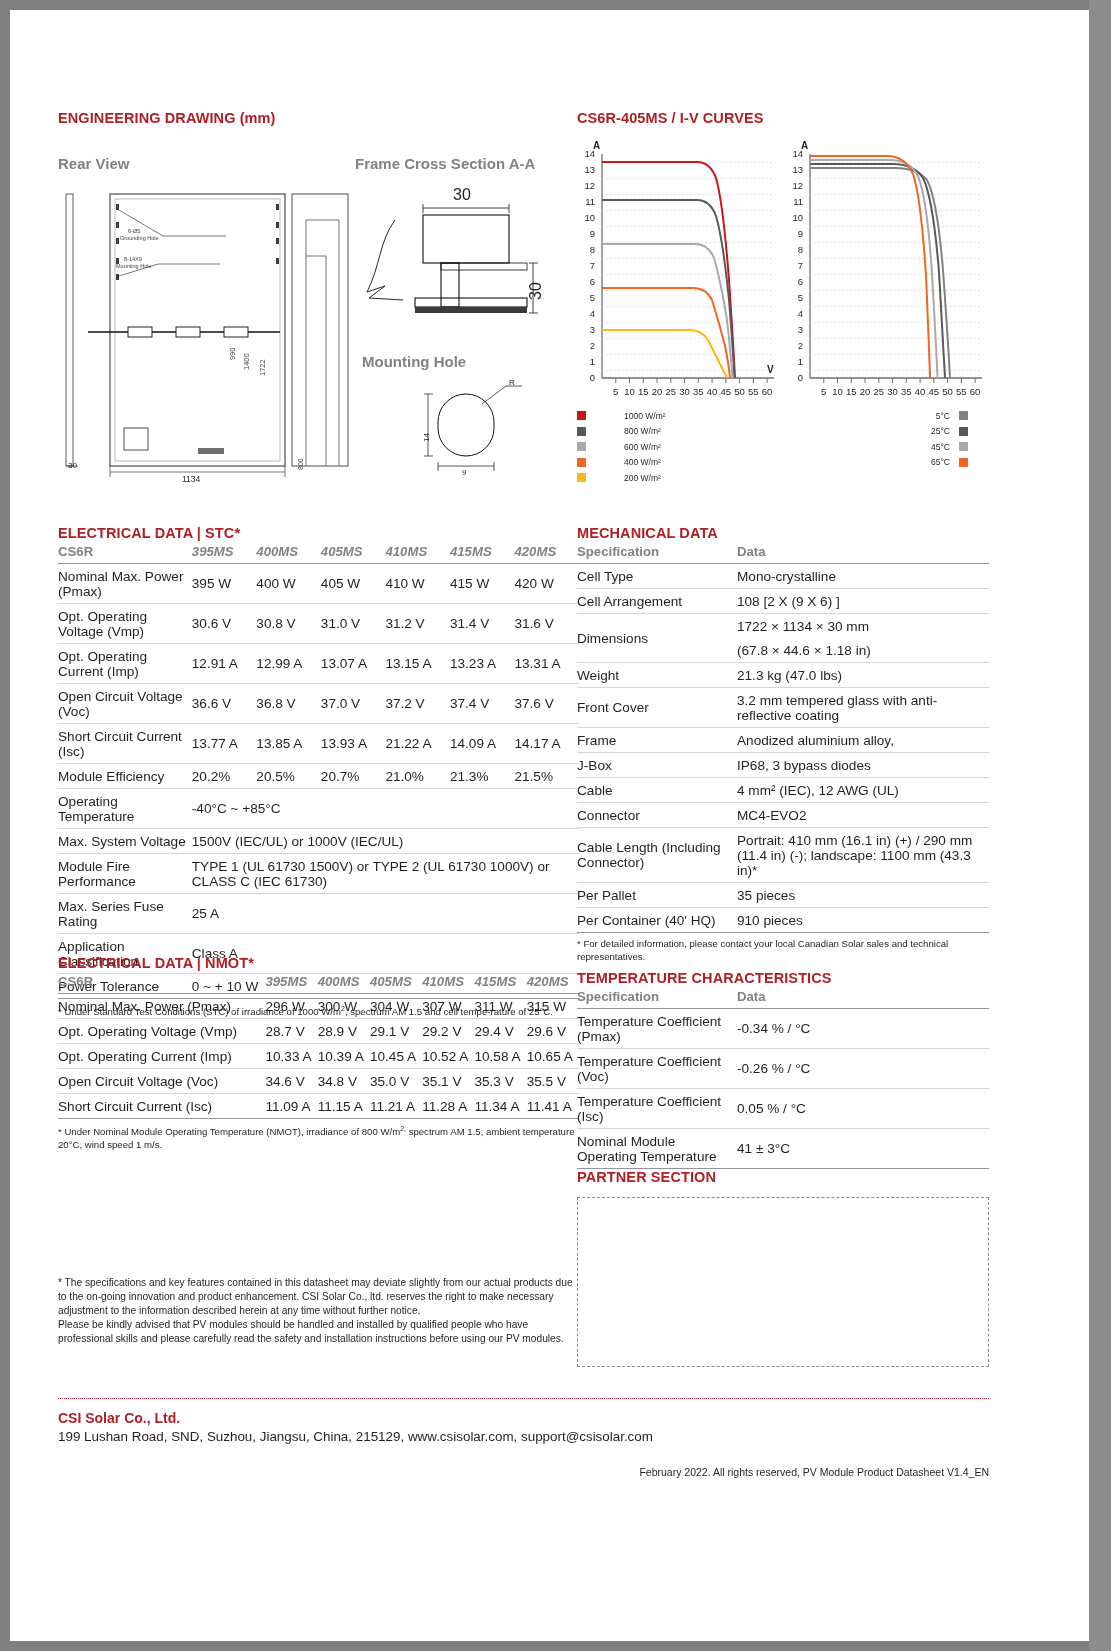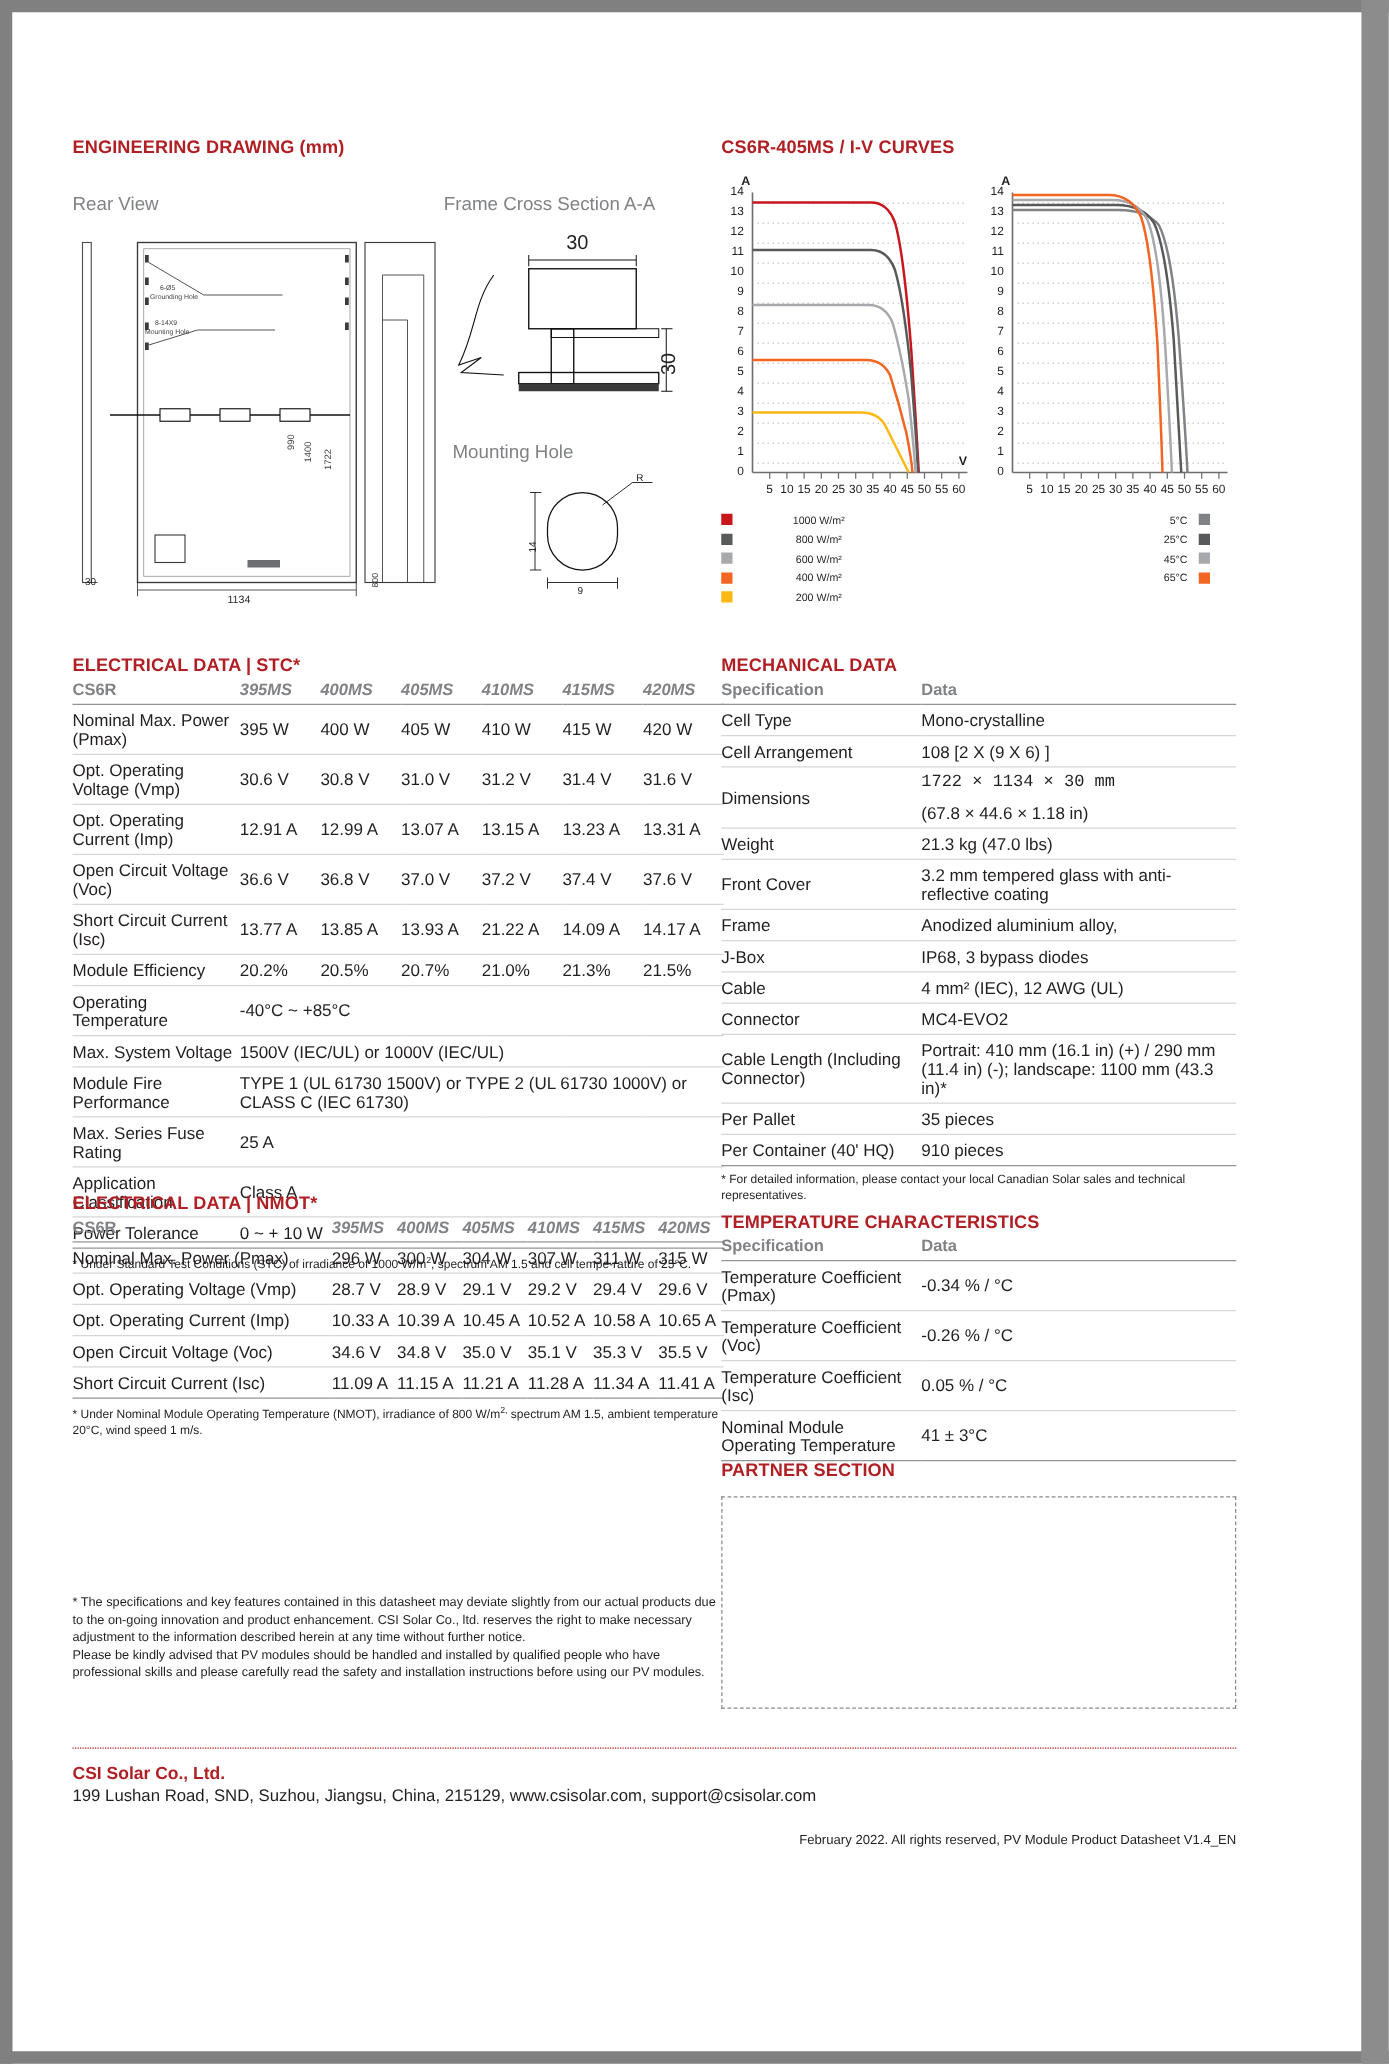--- a/index.html
+++ b/index.html
@@ -16,21 +16,21 @@
   .edge-top { left:0; top:0; width:1111px; height:10px; }
   .edge-bottom { left:0; bottom:0; width:1111px; height:10px; }
   .edge-left { left:0; top:0; width:10px; height:1651px; }
   .edge-right { right:0; top:0; width:22px; height:1651px; background:#8c8c8c; }
 
   .page { position:absolute; left:10px; top:10px; width:1079px; height:1398px; background:#fff; }
 
   .sec-title {
     color:#b01f24; font-weight:bold; font-size:14.5px; letter-spacing:0.1px;
   }
-  .subhead { color:#808285; font-weight:normal; font-size:15px; }
+  .subhead { color:#808285; font-weight:bold; font-size:15px; }
 
   
   #eng-title { position:absolute; left:48px; top:100px; }
   #rear-view-label { position:absolute; left:48px; top:145px; }
   #frame-label { position:absolute; left:345px; top:145px; }
   #mount-label { position:absolute; left:352px; top:343px; }
 
   .drawing { position:absolute; }
   .tiny { font-size:5.5px; color:#414042; font-family:"Liberation Sans", sans-serif; white-space:nowrap; }
   .dimtxt { font-size:8.5px; color:#231f20; }
@@ -40,21 +40,21 @@
   #iv-title { position:absolute; left:567px; top:100px; }
   .chart-wrap { position:absolute; top:130px; }
   .axisA { position:absolute; font-weight:bold; font-size:10px; color:#231f20; }
   .ytick { position:absolute; font-size:9.5px; color:#231f20; text-align:right; width:16px; }
   .xtick { position:absolute; font-size:9.5px; color:#231f20; text-align:center; width:18px; }
   .vlab { position:absolute; font-weight:bold; font-size:10px; color:#231f20; }
 
   .legend { position:absolute; font-size:8.5px; color:#231f20; }
   .legend .row { display:flex; align-items:center; height:15.5px; }
   .sw { width:9px; height:9px; display:inline-block; }
-  .lg-left .lbl { margin-left:38px; width:62px; text-align:center; }
+  .lg-left .lbl { margin-left:38px; width:62px; text-align:left; }
   .lg-right { left:921px; }
   .lg-right .row { justify-content:flex-end; }
   .lg-right .lbl { margin-right:9px; }
 
   
   .block { position:absolute; }
   table.dt { border-collapse:collapse; width:100%; font-size:13.6px; }
   table.dt th { font-weight:bold; color:#808285; font-size:13.2px; text-align:left;
      padding:3px 0 4px 0; border-bottom:1.1px solid #939598; white-space:nowrap; }
   table.dt td { padding:4.5px 0 4.5px 0; border-bottom:1px solid #d6d6d6; vertical-align:middle; }
@@ -1654,21 +1654,21 @@
           <tr>
             <td class="lbl">Cell Type</td>
             <td class="val">Mono-crystalline</td>
           </tr>
           <tr>
             <td class="lbl">Cell Arrangement</td>
             <td class="val">108 [2 X (9 X 6) ]</td>
           </tr>
           <tr>
             <td class="lbl" rowspan="2">Dimensions</td>
-            <td class="val" style="border-bottom: none; font-family: Liberation Mono, monospace;">1722 × 1134 × 30 mm</td>
+            <td class="val" style="border-bottom: none;">1722 × 1134 × 30 mm</td>
           </tr>
           <tr>
             <td class="val">(67.8 × 44.6 × 1.18 in)</td>
           </tr>
           <tr>
             <td class="lbl">Weight</td>
             <td class="val">21.3 kg (47.0 lbs)</td>
           </tr>
           <tr>
             <td class="lbl">Front Cover</td>

